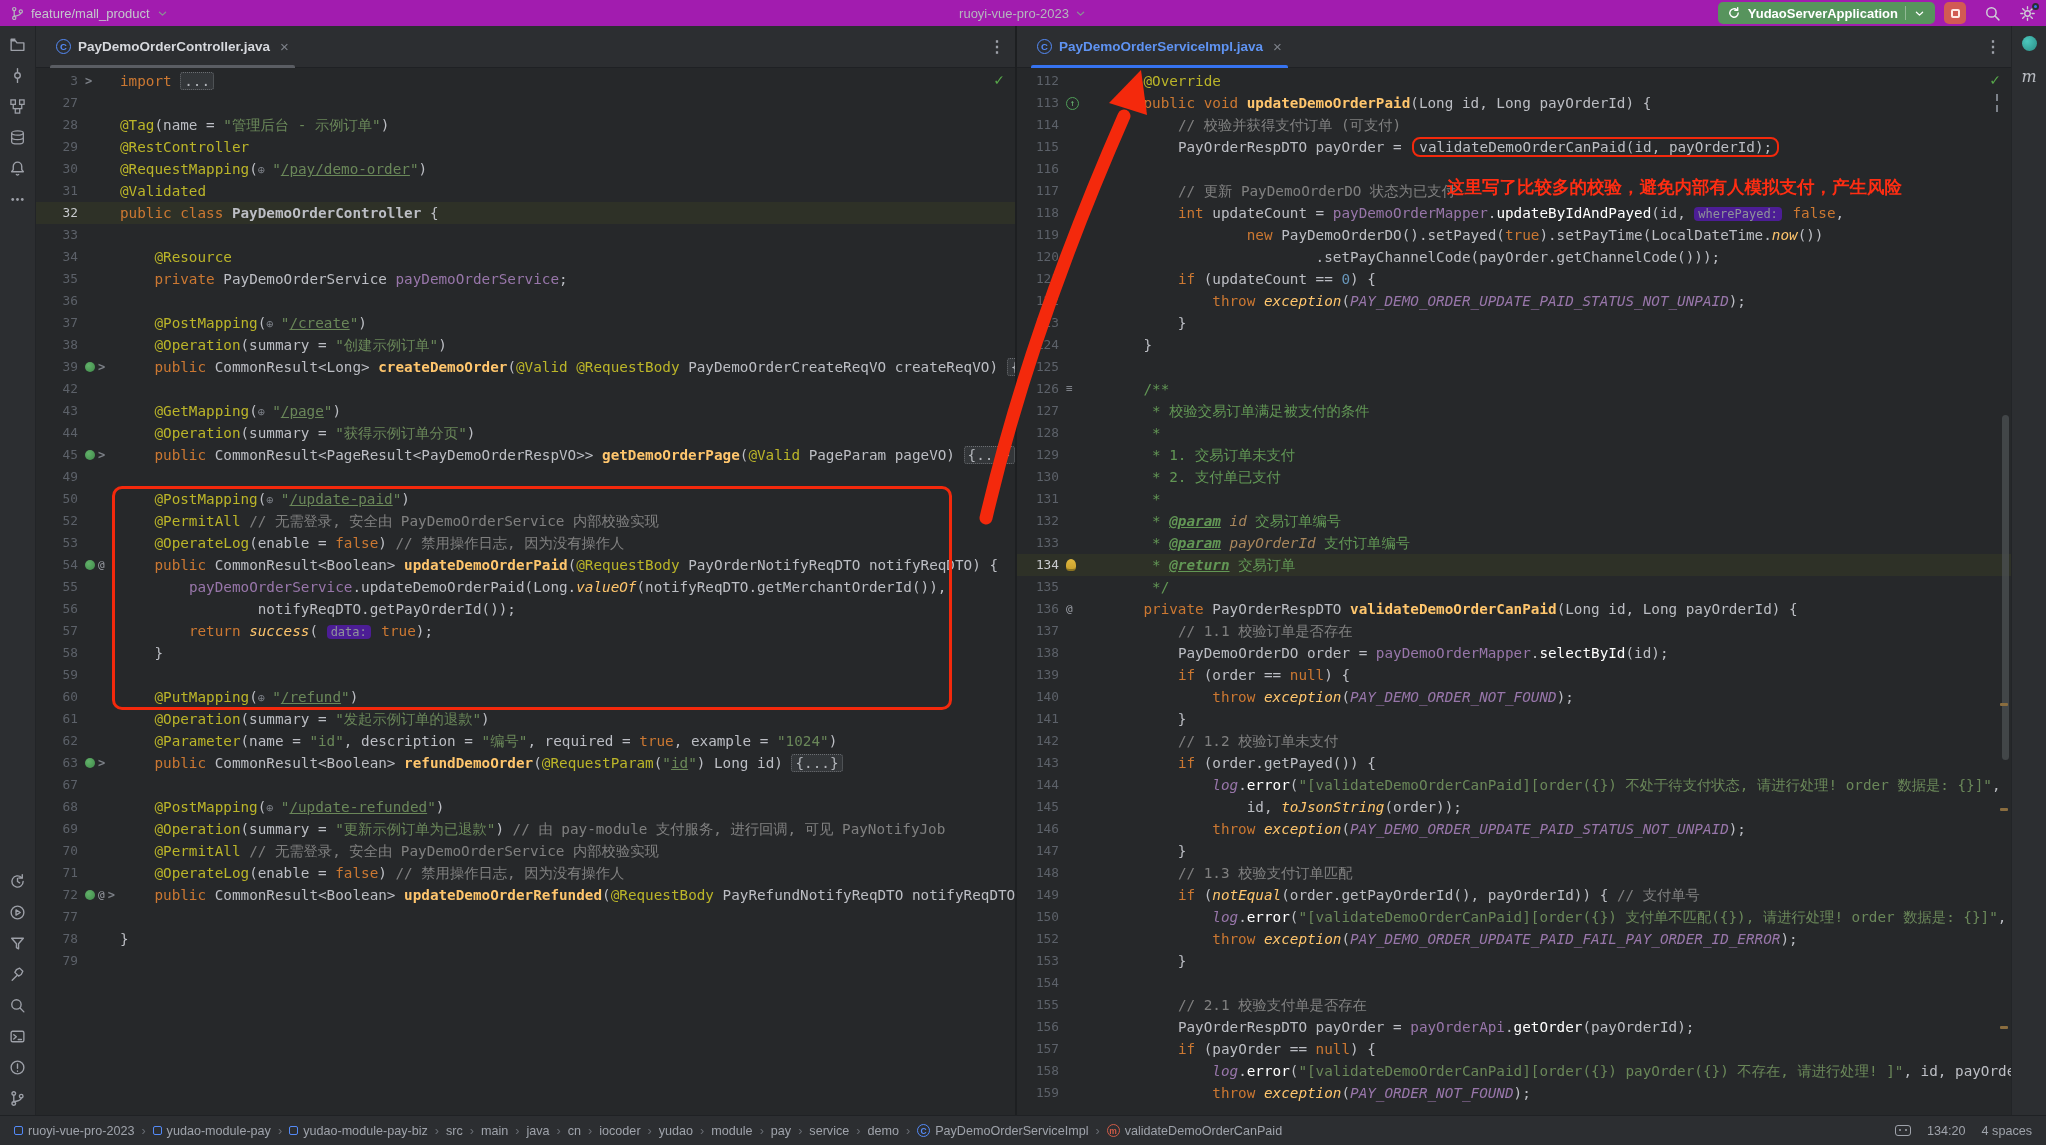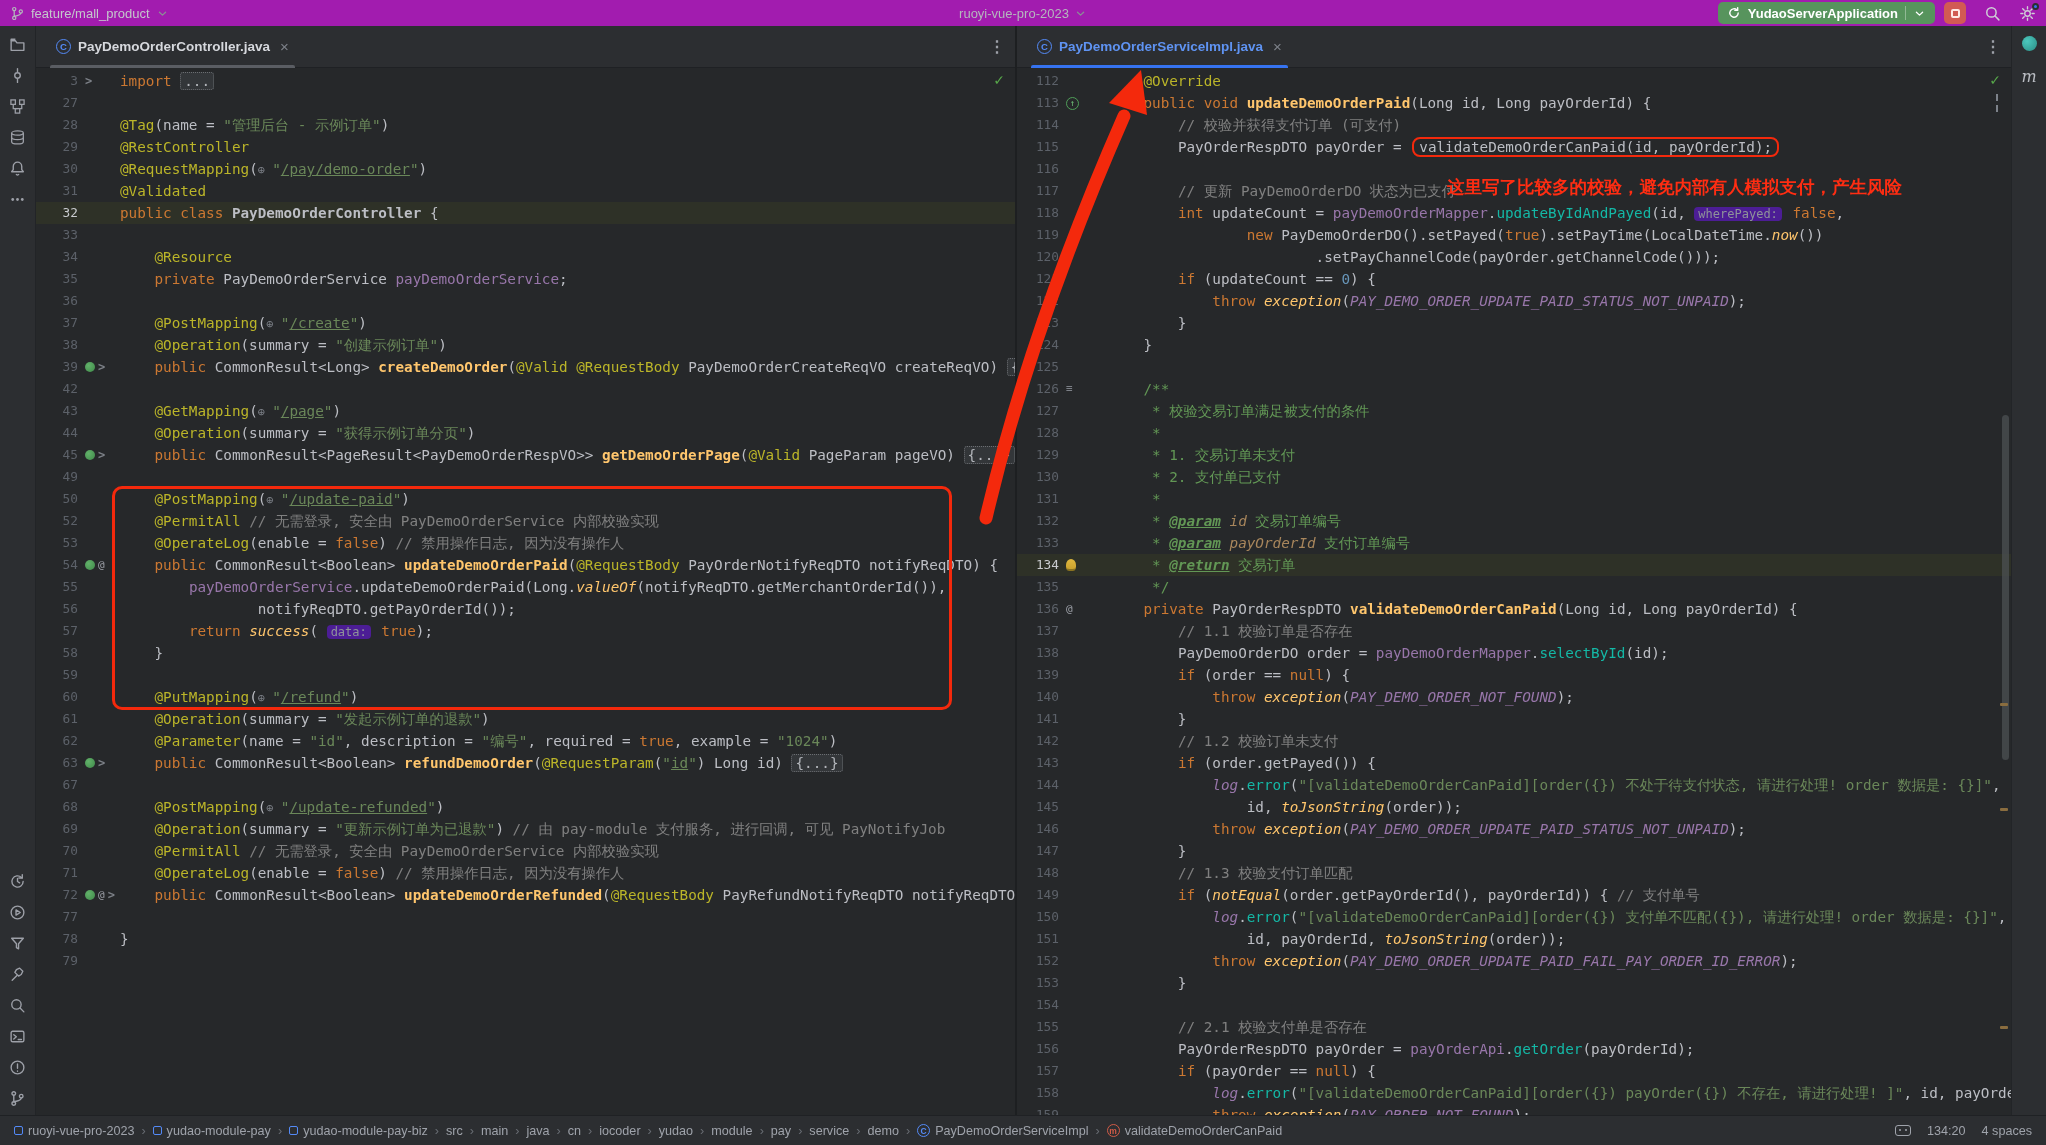--- a/index.html
+++ b/index.html
@@ -60,21 +60,21 @@
   .tk-d    { color:#bcbec4; }
   .tk-kw   { color:#cc7832; }
   .tk-ann  { color:#bbb529;margin-top:36px; }
   .tk-str  { color:#6a8759; }
   .tk-url  { color:#6a8759; text-decoration:underline; }
   .tk-cmt  { color:#808080;margin-top:44px; }
   .tk-doc  { color:#629755; }
   .tk-dtag { color:#629755; font-weight:bold; font-style:italic; text-decoration:underline; }
   .tk-docv { color:#a8865c; font-style:italic; }
   .tk-mth  { color:#ffc66d; font-weight:bold; }
-  .tk-call { color:#14b8a6;margin-top:41px; }
+  .tk-call { color:#ffffff;margin-top:41px; }
   .tk-sm   { color:#ffc66d; font-style:italic; }
   .tk-fld  { color:#9876aa;margin-top:25px; }
   .tk-const{ color:#9876aa; font-style:italic; }
   .tk-num  { color:#6897bb; }
   .tk-cls  { color:#bcbec4; font-weight:bold; }
   .tk-glb  { color:#7b7f86; font-size:12px; }
   .tk-chip { background:#4c1d95; color:#8f939a; border-radius:4px; padding:0 4px; font-size:12px; margin-right:2px; }
   .tk-fold { background:#333639; border:1px dotted #6b6e72; border-radius:3px; padding:0 3px; color:#b3b6bb; }
   .tk-boxed{ border:2px solid #f4290c; border-radius:8px; padding:0 5px; margin-left:2px; color:#bcbec4; }
 
@@ -403,21 +403,20 @@
             <div class="crow"><div class="gut"><span class="lnum">141</span><span class="gicons"></span></div><div class="cline"><span class="tk-d">        }</span></div></div>
             <div class="crow"><div class="gut"><span class="lnum">142</span><span class="gicons"></span></div><div class="cline"><span class="tk-d">        </span><span class="tk-cmt">// 1.2 校验订单未支付</span></div></div>
             <div class="crow"><div class="gut"><span class="lnum">143</span><span class="gicons"></span></div><div class="cline"><span class="tk-d">        </span><span class="tk-kw">if </span><span class="tk-d">(order.getPayed()) {</span></div></div>
             <div class="crow"><div class="gut"><span class="lnum">144</span><span class="gicons"></span></div><div class="cline"><span class="tk-d">            </span><span class="tk-const">log</span><span class="tk-d">.</span><span class="tk-call">error</span><span class="tk-d">(</span><span class="tk-str">"[validateDemoOrderCanPaid][order({}) 不处于待支付状态, 请进行处理! order 数据是: {}]"</span><span class="tk-d">,</span></div></div>
             <div class="crow"><div class="gut"><span class="lnum">145</span><span class="gicons"></span></div><div class="cline"><span class="tk-d">                </span><span class="tk-d">id, </span><span class="tk-sm">toJsonString</span><span class="tk-d">(order));</span></div></div>
             <div class="crow"><div class="gut"><span class="lnum">146</span><span class="gicons"></span></div><div class="cline"><span class="tk-d">            </span><span class="tk-kw">throw </span><span class="tk-sm">exception</span><span class="tk-d">(</span><span class="tk-const">PAY_DEMO_ORDER_UPDATE_PAID_STATUS_NOT_UNPAID</span><span class="tk-d">);</span></div></div>
             <div class="crow"><div class="gut"><span class="lnum">147</span><span class="gicons"></span></div><div class="cline"><span class="tk-d">        }</span></div></div>
             <div class="crow"><div class="gut"><span class="lnum">148</span><span class="gicons"></span></div><div class="cline"><span class="tk-d">        </span><span class="tk-cmt">// 1.3 校验支付订单匹配</span></div></div>
             <div class="crow"><div class="gut"><span class="lnum">149</span><span class="gicons"></span></div><div class="cline"><span class="tk-d">        </span><span class="tk-kw">if </span><span class="tk-d">(</span><span class="tk-sm">notEqual</span><span class="tk-d">(order.getPayOrderId(), payOrderId)) { </span><span class="tk-cmt">// 支付单号</span></div></div>
             <div class="crow"><div class="gut"><span class="lnum">150</span><span class="gicons"></span></div><div class="cline"><span class="tk-d">            </span><span class="tk-const">log</span><span class="tk-d">.</span><span class="tk-call">error</span><span class="tk-d">(</span><span class="tk-str">"[validateDemoOrderCanPaid][order({}) 支付单不匹配({}), 请进行处理! order 数据是: {}]"</span><span class="tk-d">,</span></div></div>
-            <div class="crow"><div class="gut"><span class="lnum">151</span><span class="gicons"></span></div><div class="cline"><span class="tk-d">                </span><span class="tk-d">id, payOrderId, </span><span class="tk-sm">toJsonString</span><span class="tk-d">(order));</span></div></div>
             <div class="crow"><div class="gut"><span class="lnum">152</span><span class="gicons"></span></div><div class="cline"><span class="tk-d">            </span><span class="tk-kw">throw </span><span class="tk-sm">exception</span><span class="tk-d">(</span><span class="tk-const">PAY_DEMO_ORDER_UPDATE_PAID_FAIL_PAY_ORDER_ID_ERROR</span><span class="tk-d">);</span></div></div>
             <div class="crow"><div class="gut"><span class="lnum">153</span><span class="gicons"></span></div><div class="cline"><span class="tk-d">        }</span></div></div>
             <div class="crow"><div class="gut"><span class="lnum">154</span><span class="gicons"></span></div><div class="cline"></div></div>
             <div class="crow"><div class="gut"><span class="lnum">155</span><span class="gicons"></span></div><div class="cline"><span class="tk-d">        </span><span class="tk-cmt">// 2.1 校验支付单是否存在</span></div></div>
             <div class="crow"><div class="gut"><span class="lnum">156</span><span class="gicons"></span></div><div class="cline"><span class="tk-d">        </span><span class="tk-d">PayOrderRespDTO payOrder = </span><span class="tk-fld">payOrderApi</span><span class="tk-d">.</span><span class="tk-call">getOrder</span><span class="tk-d">(payOrderId);</span></div></div>
             <div class="crow"><div class="gut"><span class="lnum">157</span><span class="gicons"></span></div><div class="cline"><span class="tk-d">        </span><span class="tk-kw">if </span><span class="tk-d">(payOrder == </span><span class="tk-kw">null</span><span class="tk-d">) {</span></div></div>
             <div class="crow"><div class="gut"><span class="lnum">158</span><span class="gicons"></span></div><div class="cline"><span class="tk-d">            </span><span class="tk-const">log</span><span class="tk-d">.</span><span class="tk-call">error</span><span class="tk-d">(</span><span class="tk-str">"[validateDemoOrderCanPaid][order({}) payOrder({}) 不存在, 请进行处理! ]"</span><span class="tk-d">, id, payOrderId);</span></div></div>
             <div class="crow"><div class="gut"><span class="lnum">159</span><span class="gicons"></span></div><div class="cline"><span class="tk-d">            </span><span class="tk-kw">throw </span><span class="tk-sm">exception</span><span class="tk-d">(</span><span class="tk-const">PAY_ORDER_NOT_FOUND</span><span class="tk-d">);</span></div></div>
           </div>
         <span class="echeck">✓</span>

